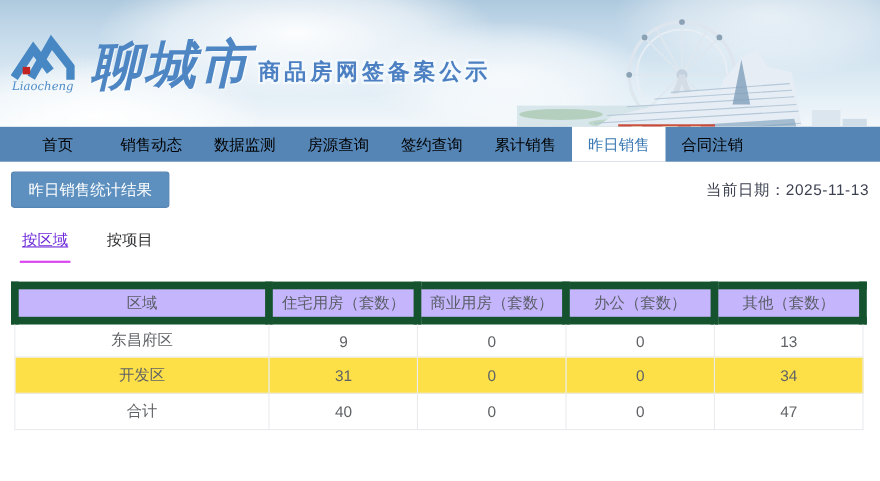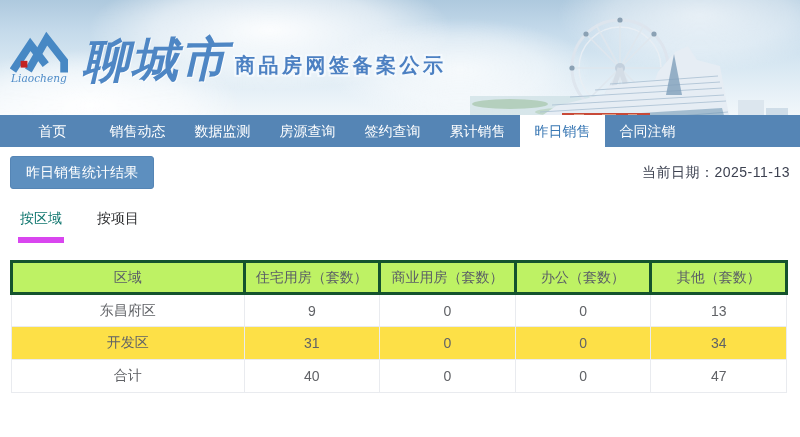--- a/index.html
+++ b/index.html
@@ -24,40 +24,40 @@
   .title-main { font-size:20px; font-weight:800; color:#4c80c2; letter-spacing:3.5px;
                 padding:0 0 7px 6px;
                 text-shadow:-2px -2px 0 #f4f9fd, 2px -2px 0 #f4f9fd, -2px 2px 0 #f4f9fd,
                              2px 2px 0 #f4f9fd, 0 2px 0 #f4f9fd, 2px 0 0 #f4f9fd,
                              0 -2px 0 #f4f9fd, -2px 0 0 #f4f9fd; }
   .scene { position:absolute; right:0; top:0; }
 
   
   .nav { display:flex; height:32px; background:#5585b5; padding-left:10px; }
   .nav-item { width:85px; line-height:32px; text-align:center; font-size:14px;
-              color:#ffffff; cursor:pointer; }
+              color:#000000; cursor:pointer; }
   .nav-item.active { background:#ffffff; color:#3a78b4; }
 
   
   .content { padding:0 10px; }
   .toolbar-row { display:flex; justify-content:space-between; align-items:center; margin-top:9px;gap:40px; }
   .result-btn { background:#5d8fbf; border:1px solid #5585b5; color:#fff; font-size:14px;
                 height:33px; padding:0 15px; border-radius:3px; cursor:pointer;
                 font-family:"Liberation Sans", sans-serif; }
   .date-info { font-size:14px; color:#3c4150; letter-spacing:.5px; }
 
   .tabs-row { display:flex; gap:31px; margin:19px 0 0 8px; }
   .tab { font-size:14px; color:#303133; padding:2px 2px 9px; cursor:pointer; }
-  .tab.active { color:#0f766e; border-bottom:6px solid #d946ef; }
+  .tab.active { color:#6d28d9; border-bottom:2px solid #d946ef;text-decoration:underline; }
 
   
   .data-table { width:778px; margin-top:17px; border-collapse:collapse;
                 font-size:14px; color:#606266; text-align:center; }
-  .data-table th { background:#bef264; font-weight:normal; height:32px;
-                   border:3px solid #14532d; color:#5a5e66; }
+  .data-table th { background:#c4b5fd; font-weight:normal; height:32px;
+                   border:7px solid #14532d; color:#5a5e66; }
   .data-table td { height:33px; border:1px solid #e9ebef; }
   .data-table tr.striped { background:#fde047; }
   .col-region { width:30%; } .col-num { width:17.5%; }
 </style>
 </head>
 <body>
 
 <div class="banner">
   <div class="cloud c1"></div>
   <div class="cloud c2"></div>

